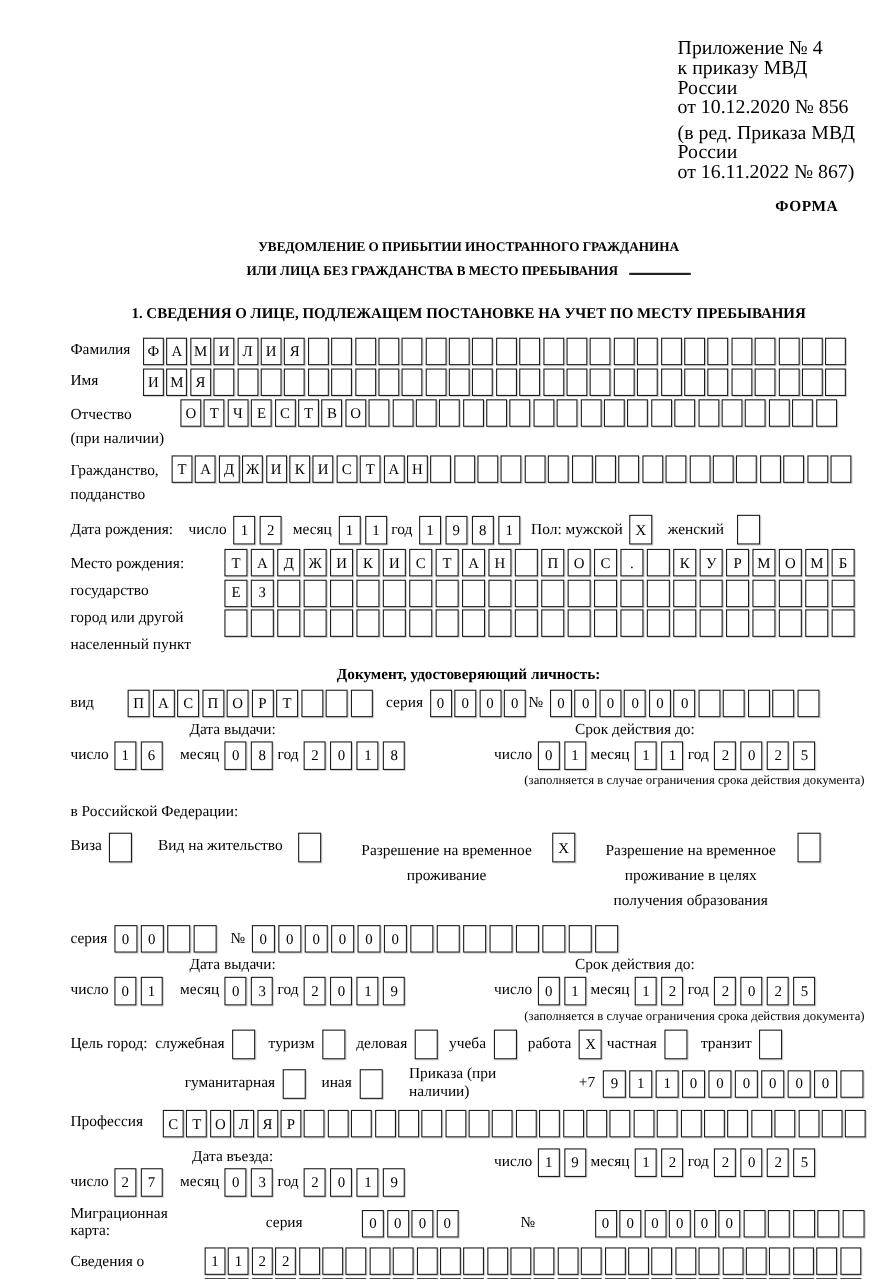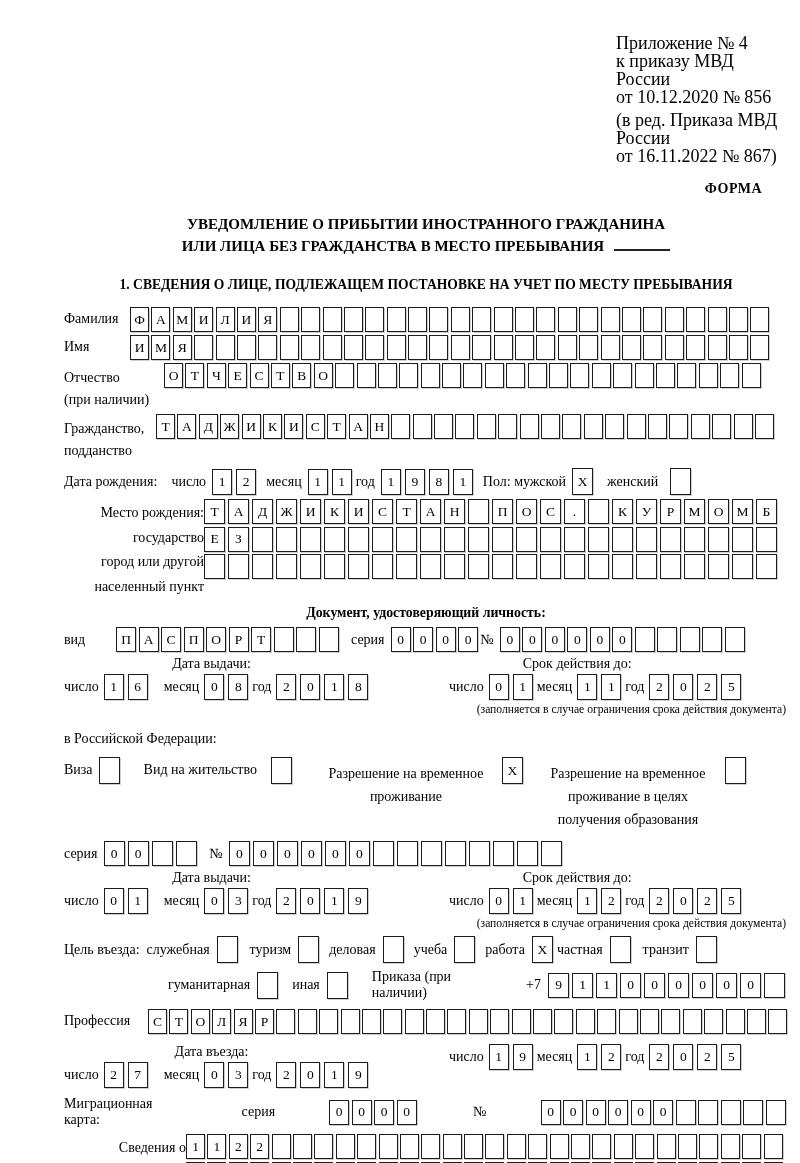--- a/index.html
+++ b/index.html
@@ -10,21 +10,21 @@
     color: #000; font-size: 14px;
   }
   .page { padding: 34px 12px 0 64px; width: 800px; }
 
   
   .appendix { margin-left: 552px; font-size: 18px; line-height: 18px; }
   .appendix .ed { margin-top: 5px; }
   .forma { text-align: right; padding-right: 26px; font-weight: bold; font-size: 14px; margin-top: 16px; letter-spacing: .5px; }
 
   
-  .title { text-align: center; font-weight: bold; font-size: 15px; line-height: 22px; margin-top: 16px; }
+  .title { text-align: center; font-weight: bold; font-size: 12px; line-height: 22px; margin-top: 16px; }
   .blank-line { display: inline-block; width: 56px; border-bottom: 2px solid #222; margin-left: 10px; vertical-align: baseline; }
   .section-heading { margin-top: 20px; font-weight: bold; font-size: 13.6px; text-align: center; white-space: nowrap; }
 
   
   .row { display: flex; align-items: flex-start; margin-top: 3px; }
   .row .lbl { flex: 0 0 auto; padding-top: 4px; }
   .lbl2 { line-height: 22px; padding-top: 4px; }
   .w66 { width: 66px; } .w100 { width: 100px; } .w92 { width: 92px; }
 
   
@@ -41,21 +41,21 @@
   .cbox .cell { width: 21px; height: 27px; margin-right: 0; }
 
   
   .inline-row { display: flex; align-items: center; margin-top: 6px; }
   .inline-row .lbl { padding-top: 0; }
   .gap6 { margin-left: 6px; } .gap10 { margin-left: 10px; } .gap14 { margin-left: 14px; } .gap24 { margin-left: 24px; }
   .mr6 { margin-right: 6px; }
 
   
   .block { display: flex; align-items: flex-start; margin-top: 4px; }
-  .block .labels { flex: 0 0 auto; line-height: 24.5px; padding-top: 2px; text-align: right; }
+  .block .labels { flex: 0 0 auto; line-height: 24.5px; padding-top: 2px; }
   .block .labels.w140 { width: 140px; }
   .block .labels.w122 { width: 122px; }
   .block .grid-rows .cells { margin-bottom: 2.6px; }
 
   .center-bold { text-align: center; font-weight: bold; font-size: 13.8px; margin-top: 6px; }
 
   
   .date-pair { display: flex; margin-top: 4px; }
   .dgrp { display: flex; flex-direction: column; }
   .dgrp.left { width: 385px; }
@@ -549,21 +549,21 @@
             <span class="cell">0</span>
             <span class="cell">2</span>
             <span class="cell">5</span>
           </span>
       </div>
     </div>
   </div>
   <div class="note right">(заполняется в случае ограничения срока действия документа)</div>
 
   <div class="purpose-row">
-    <span class="plbl">Цель въезда:</span>
+    <span class="plbl">Цель город:</span>
     <span class="plbl">служебная</span>
     <span class="cells cbox" style="margin-right:12px;">
         <span class="cell"></span>
       </span>
     <span class="plbl">туризм</span>
     <span class="cells cbox" style="margin-right:10px;">
         <span class="cell"></span>
       </span>
     <span class="plbl">деловая</span>
     <span class="cells cbox" style="margin-right:10px;">

